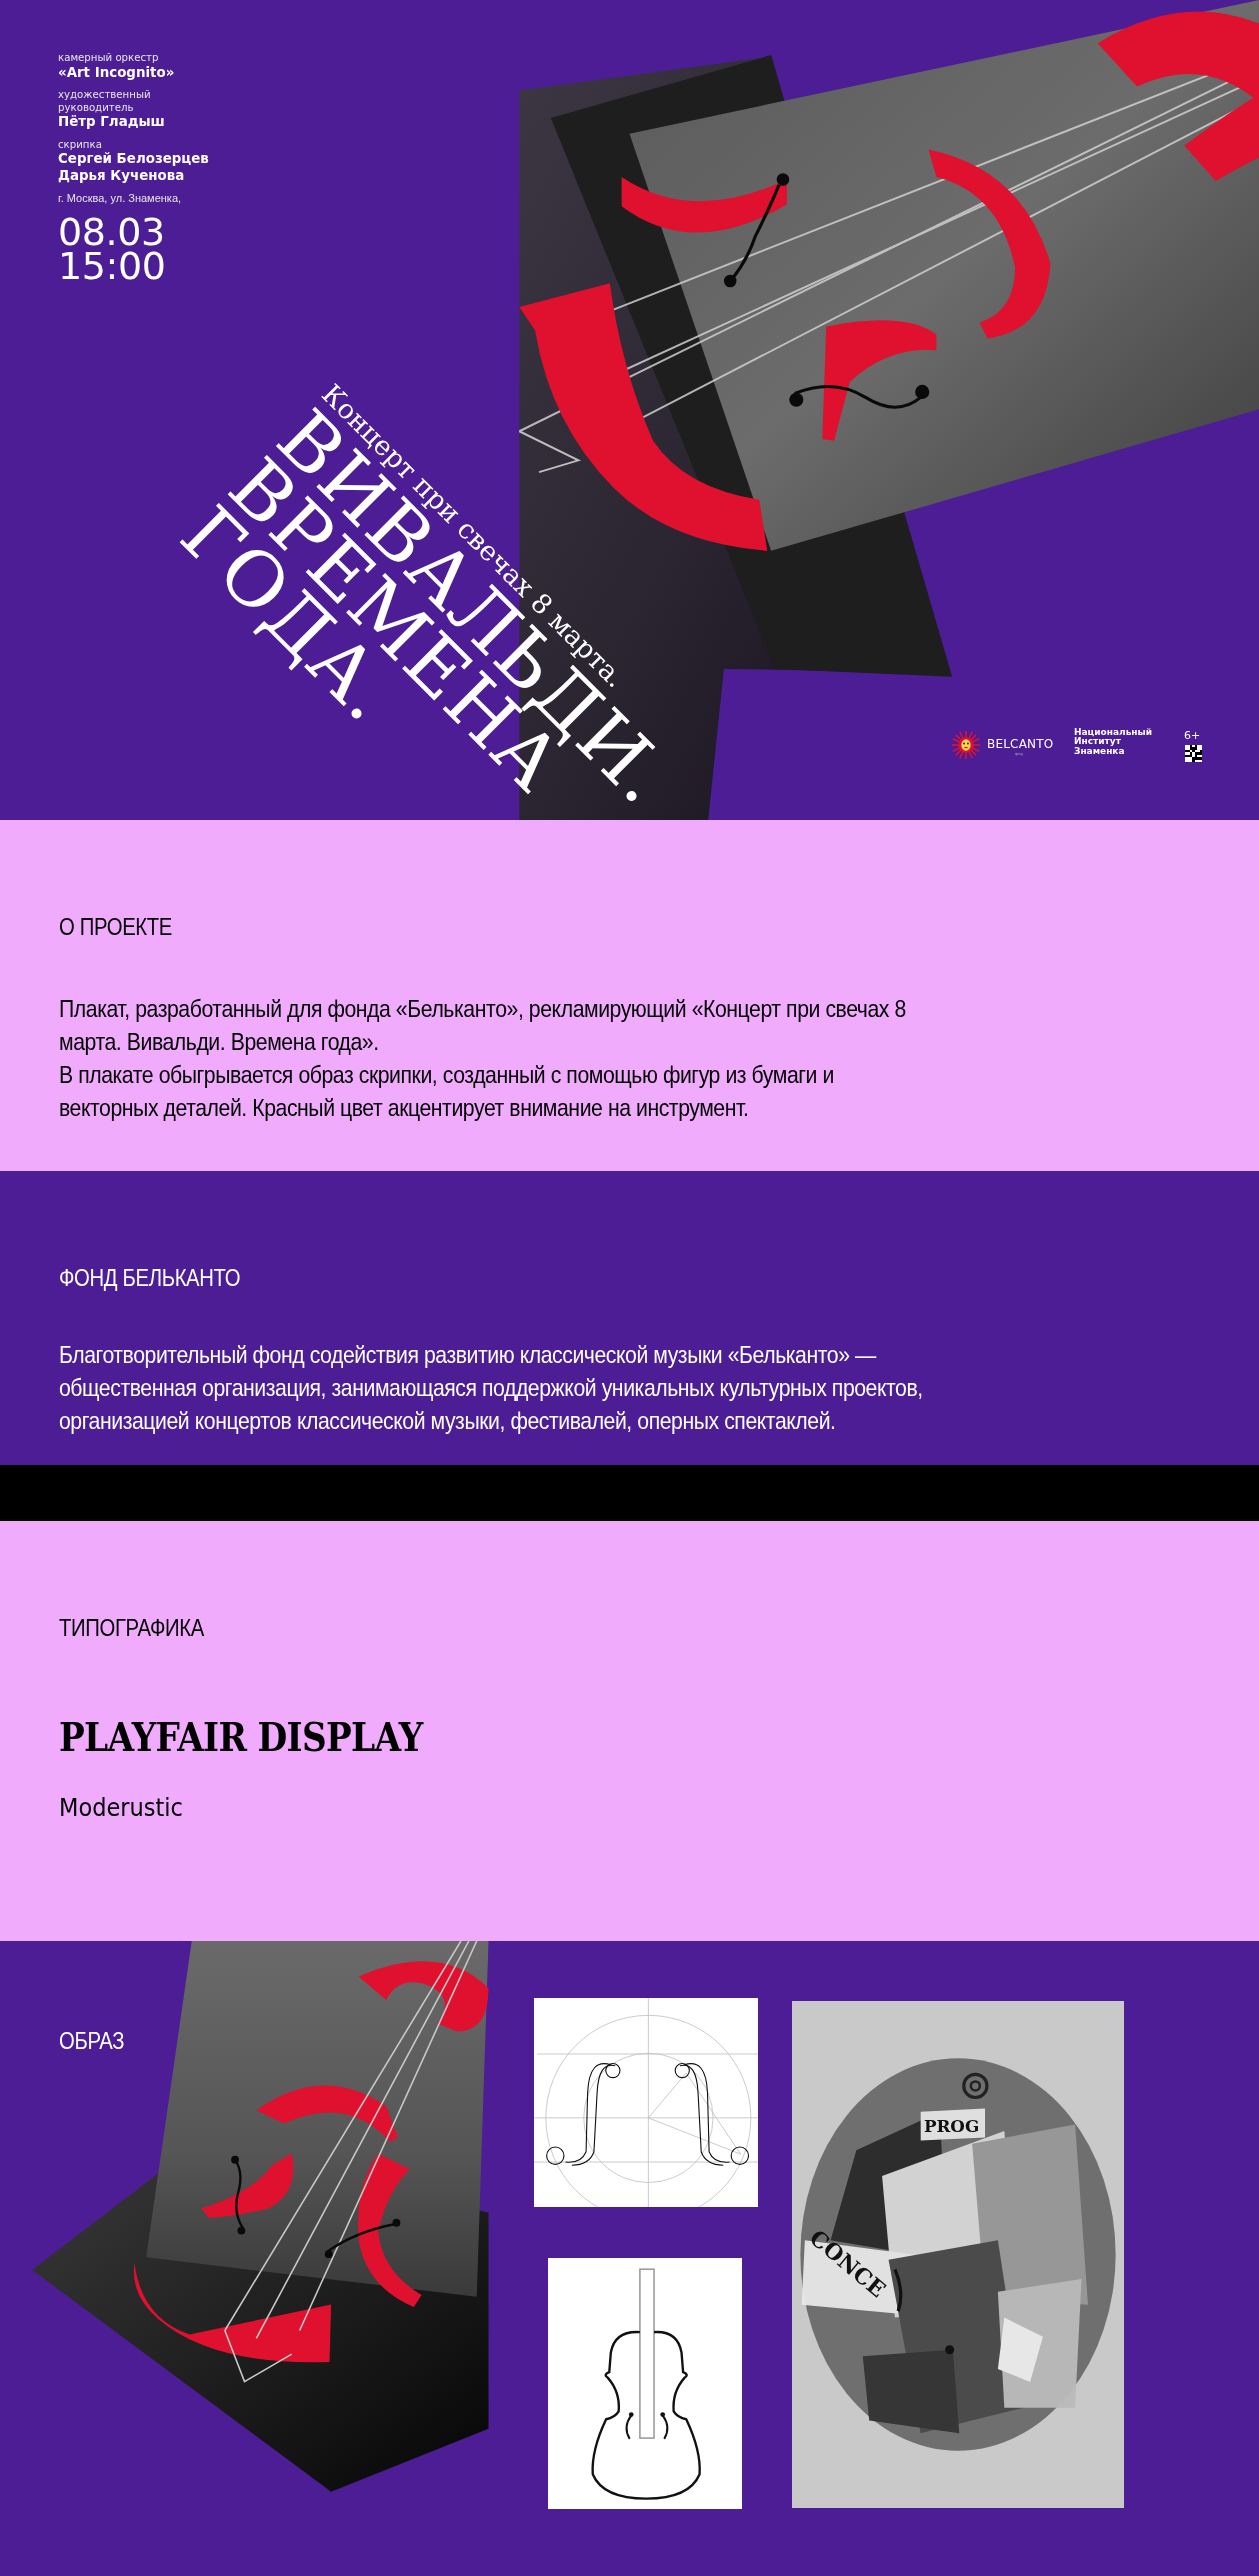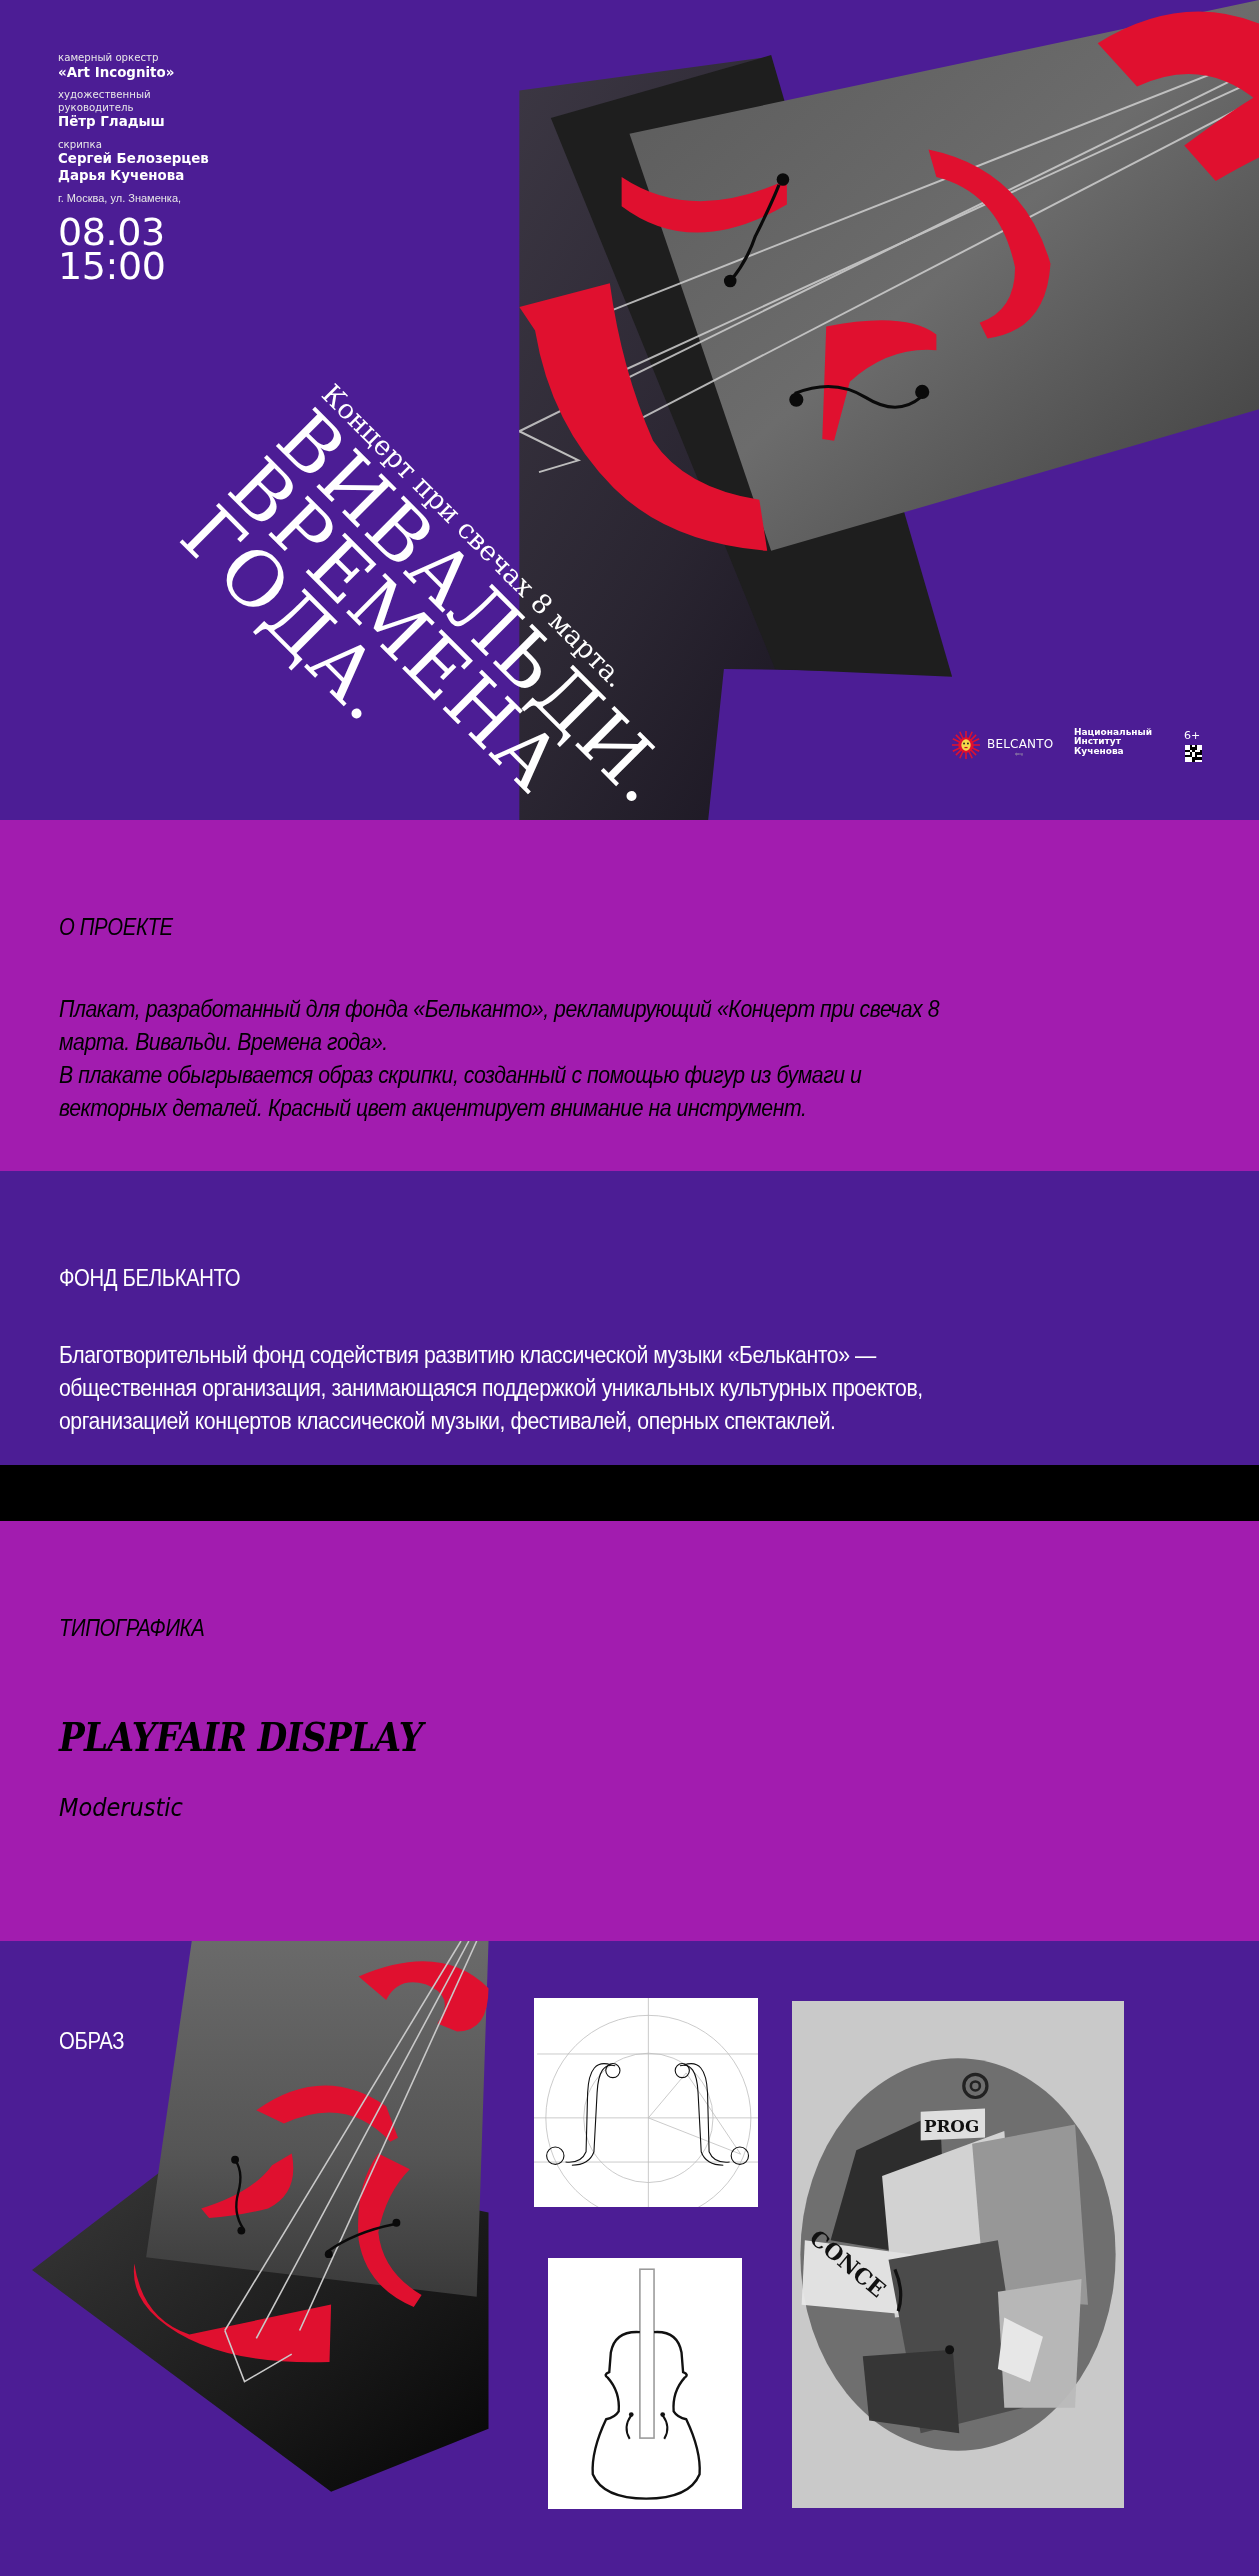--- a/index.html
+++ b/index.html
@@ -1,21 +1,21 @@
 <!DOCTYPE html>
 <html style="font-size:12.6px"><head>
 <meta charset="utf-8">
 <style>
   * { margin: 0; padding: 0; box-sizing: border-box; }
   html, body { width: 1259px; background: #000; }
   body { font-family: "Liberation Sans", sans-serif; color: #000; position: relative; height: 2576px; overflow: hidden; }
 
   .section { position: absolute; left: 0; width: 1259px; overflow: hidden; }
   .black { background: #4c1d95; color: #fff; }
-  .white { background: #a21caf; color: #000; font-style: italic; }
+  .white { background: #f0abfc; color: #000; }
 
   
   #hero { top: 0; height: 820px; }
   .hero-art { position: absolute; left: 0; top: 0; width: 1259px; height: 820px; }
   .credits { position: absolute; left: 58px; top: 52px; width: 236px; color: #fff; }
   .credits .lbl { font-family: "DejaVu Sans", sans-serif; font-size: 10.2px; line-height: 12.6px; color: #e8e8e8; white-space: pre-line; }
   .credits .val { font-family: "DejaVu Sans", sans-serif; font-weight: bold; font-size: 13.4px; line-height: 16.5px; white-space: pre-line; }
   .credits .grp { margin-bottom: 7.9px; }
   .credits .addr { font-family: Liberation Sans, sans-serif; font-size: 11px; color: #e8e8e8; margin-top: 4.7px; margin-bottom: 11px; }
   .credits .dt { font-family: "DejaVu Sans", sans-serif; font-size: 38px; line-height: 34px; font-weight: normal; letter-spacing: -0.4px; }
@@ -143,21 +143,21 @@
       <circle cx="18" cy="18" r="10" fill="#e0102f"></circle>
       <ellipse cx="18" cy="18" rx="6" ry="7.5" fill="#f5d84a"></ellipse>
       <circle cx="15.5" cy="16" r="1.2" fill="#222"></circle>
         <circle cx="20.5" cy="16" r="1.2" fill="#222"></circle>
       <rect x="16" y="20.5" width="4" height="1.6" fill="#c01020"></rect>
     </svg>
     <div class="logo-bc">BELCANTO</div>
     <div class="logo-bc-sub">фонд</div>
     <div class="logo-nid">Национальный
 Институт
-Кученова</div>
+Знаменка</div>
     <div class="age">6+</div>
     <svg class="qr" viewBox="0 0 7 7" shape-rendering="crispEdges">
       <rect width="7" height="7" fill="#000"></rect>
       <g fill="#fff">
         <rect x="0" y="0" width="2" height="2"></rect>
           <rect x="5" y="0" width="2" height="2"></rect>
           <rect x="0" y="5" width="2" height="2"></rect>
         <rect x="3" y="0" width="1" height="1"></rect>
           <rect x="2" y="2" width="1" height="1"></rect>
           <rect x="4" y="2" width="2" height="1"></rect>

